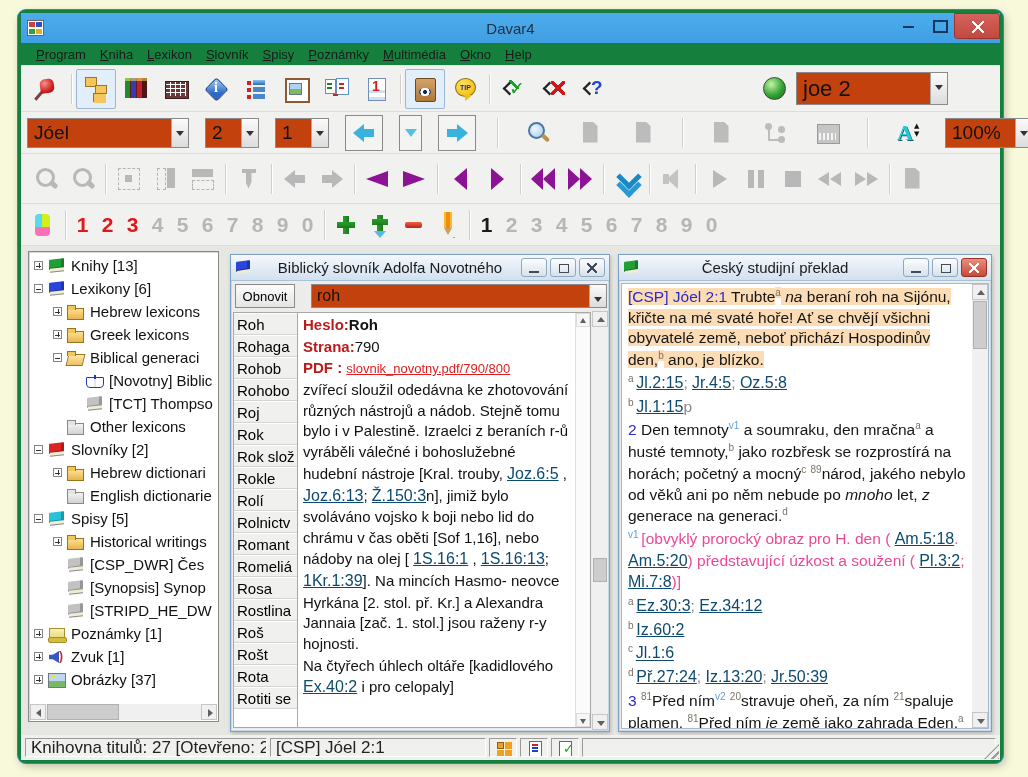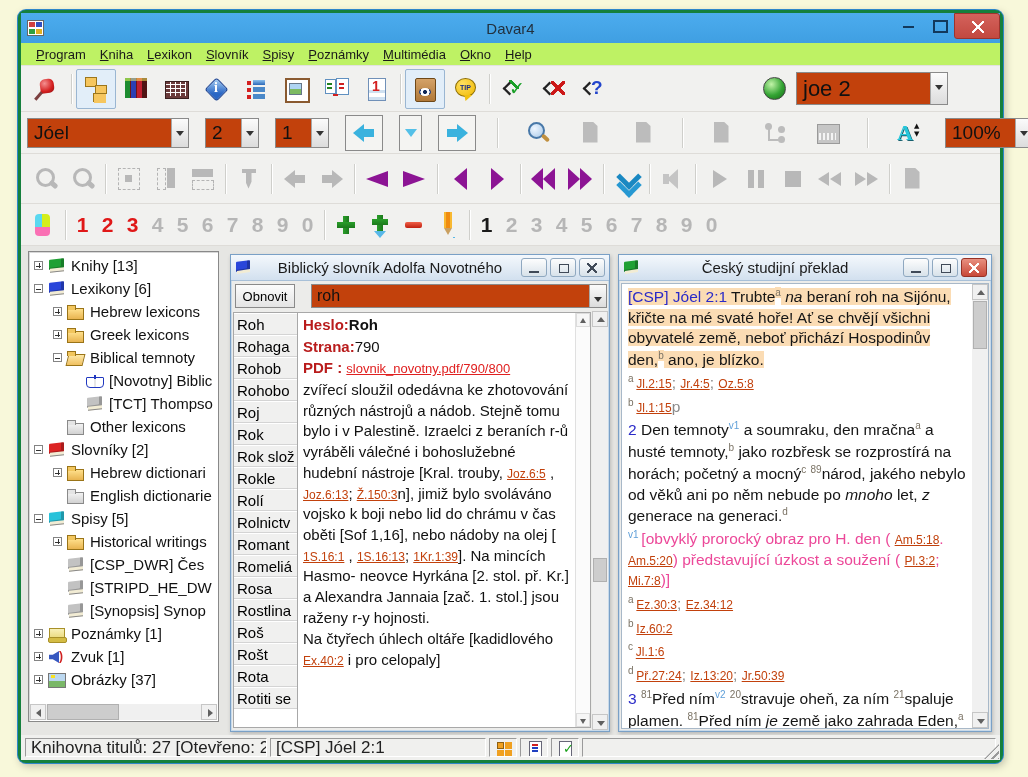--- a/index.html
+++ b/index.html
@@ -19,21 +19,21 @@
   .caption-btns{margin-left:auto;display:flex;align-items:flex-start;height:100%;}
   .cb{width:30px;height:24px;border:none;background:transparent;position:relative;cursor:pointer}
   .cb.min::after{content:"";position:absolute;left:9px;top:13px;width:11px;height:2px;background:#12395c}
   .cb.max::after{content:"";position:absolute;left:9px;top:7px;width:11px;height:9px;border:2px solid #12395c}
   .cb.close{width:46px;height:26px;background:linear-gradient(#d4625c,#c24940);border:1px solid #9c342e;border-radius:0 3px 0 3px;}
   .cb.close::before{content:"";position:absolute;left:17px;top:7px;width:12px;height:12px;
     background:linear-gradient(45deg,transparent 43%,#fff 43% 57%,transparent 57%),
                linear-gradient(-45deg,transparent 43%,#fff 43% 57%,transparent 57%);}
 
   
-  .menubar{position:absolute;left:0;top:30px;right:0;height:23px;background:#bef264;border-bottom:1px solid #e2e2de;
+  .menubar{position:absolute;left:0;top:30px;right:0;height:23px;background:#15803d;border-bottom:1px solid #e2e2de;
     display:flex;align-items:center;padding-left:8px}
   .menu-item{display:inline-block;padding:2px 7px;font-size:13px;color:#1a1a1a;cursor:pointer}
   .menu-item::first-letter{text-decoration:underline}
 
   
   .tb{position:absolute;left:0;right:0;background:#f1f1ef;border-bottom:1px solid #dedcd8;
     display:flex;align-items:center;padding:1px 6px;}
   .tb1{top:53px;height:46px}
   .tb2{top:99px;height:42px;gap:16px}
   .tb3{top:141px;height:50px}
@@ -275,21 +275,21 @@
 
   
   .rt{margin:0 0 1px}
   .rt.fn{margin:1px 0 2px}
   .sg-b{font-weight:bold}
   .sg-i{font-style:italic}
   .sg-rb{color:#b91c1c;font-weight:bold}
   .sg-blue{color:#2a2ac8}
   .sg-gt{color:#8a8a8a}
   .sg-note{color:#ec4899}
-  .sg-ref{color:#c2410c;text-decoration:underline;font-size:12px;cursor:pointer}
+  .sg-ref{color:#0c4a6e;text-decoration:underline;font-size:16px;cursor:pointer}
   .sg-redlink{color:#e02020;text-decoration:underline;font-size:13px;cursor:pointer}
   .sg-supg{font-size:10px;vertical-align:super;color:#7a7264}
   .sg-supn{font-size:10px;vertical-align:super;color:#5f9fd8}
   .rt.hl span{background:#fbdcb4}
 
   
   .statusbar{position:absolute;left:0;right:0;bottom:0;height:25px;background:#f0f0ee;display:flex;align-items:center;padding:2px 4px;gap:3px}
   .scell{height:19px;border:1px solid;border-color:#9a9a9a #fff #fff #9a9a9a;background:#f0f0ee;
     font-size:17px;color:#222;line-height:17px;padding:0 5px;white-space:nowrap;overflow:hidden}
   .scell.c1{width:242px}
@@ -630,21 +630,21 @@
             <span class="tlabel">Hebrew lexicons</span>
           </div>
           <div class="tree-item" data-lvl="1" data-exp="+">
             <span class="exp"></span>
             <span class="tico" data-icon="folder"></span>
             <span class="tlabel">Greek lexicons</span>
           </div>
           <div class="tree-item" data-lvl="1" data-exp="-">
             <span class="exp"></span>
             <span class="tico" data-icon="folder-open"></span>
-            <span class="tlabel">Biblical temnoty</span>
+            <span class="tlabel">Biblical generaci</span>
           </div>
           <div class="tree-item" data-lvl="2" data-exp="">
             <span class="exp"></span>
             <span class="tico" data-icon="book-open"></span>
             <span class="tlabel">[Novotny] Biblic</span>
           </div>
           <div class="tree-item" data-lvl="2" data-exp="">
             <span class="exp"></span>
             <span class="tico" data-icon="book-gray"></span>
             <span class="tlabel">[TCT] Thompso</span>
@@ -680,26 +680,26 @@
             <span class="tlabel">Historical writings</span>
           </div>
           <div class="tree-item" data-lvl="1" data-exp="">
             <span class="exp"></span>
             <span class="tico" data-icon="book-gray"></span>
             <span class="tlabel">[CSP_DWR] Čes</span>
           </div>
           <div class="tree-item" data-lvl="1" data-exp="">
             <span class="exp"></span>
             <span class="tico" data-icon="book-gray"></span>
+            <span class="tlabel">[Synopsis] Synop</span>
+          </div>
+          <div class="tree-item" data-lvl="1" data-exp="">
+            <span class="exp"></span>
+            <span class="tico" data-icon="book-gray"></span>
             <span class="tlabel">[STRIPD_HE_DW</span>
-          </div>
-          <div class="tree-item" data-lvl="1" data-exp="">
-            <span class="exp"></span>
-            <span class="tico" data-icon="book-gray"></span>
-            <span class="tlabel">[Synopsis] Synop</span>
           </div>
           <div class="tree-item" data-lvl="0" data-exp="+">
             <span class="exp"></span>
             <span class="tico" data-icon="scroll"></span>
             <span class="tlabel">Poznámky [1]</span>
           </div>
           <div class="tree-item" data-lvl="0" data-exp="+">
             <span class="exp"></span>
             <span class="tico" data-icon="speaker"></span>
             <span class="tlabel">Zvuk [1]</span>

